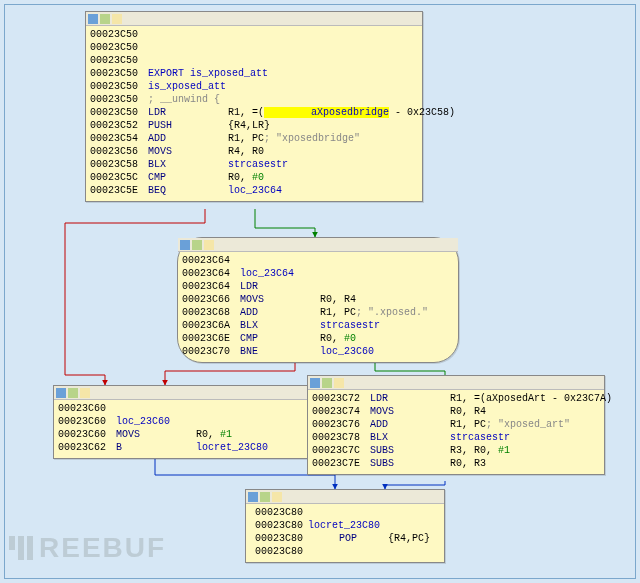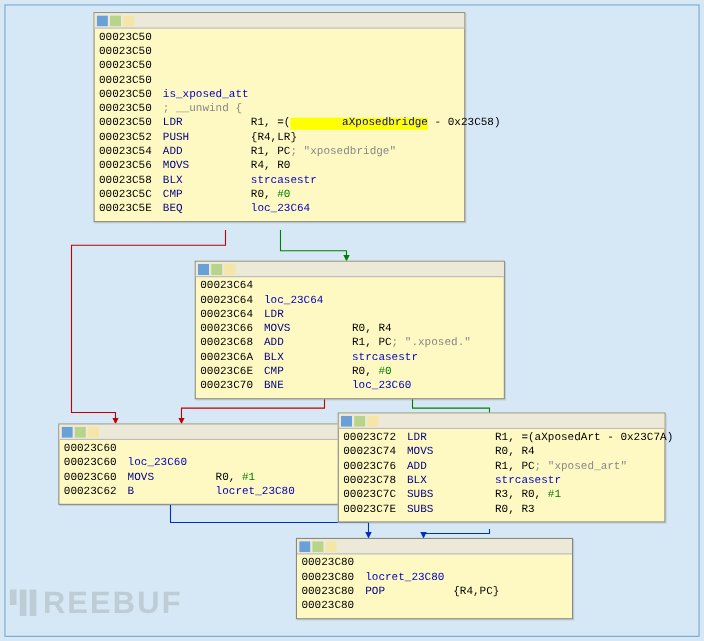--- a/index.html
+++ b/index.html
@@ -123,20 +123,21 @@
           <span class="mn"></span>
           <span class="op"></span>
         </div>
         <div class="line">
           <span class="addr">00023C50</span>
           <span class="mn"></span>
           <span class="op"></span>
         </div>
         <div class="line">
           <span class="addr">00023C50</span>
+          <span class="sym">EXPORT is_xposed_att</span>
         </div>
         <div class="line">
           <span class="addr">00023C50</span>
           <span class="sym">is_xposed_att</span>
         </div>
         <div class="line">
           <span class="addr">00023C50</span>
           <span class="cmt">; __unwind {</span>
         </div>
         <div class="line">
@@ -171,21 +172,21 @@
           <span class="op">R0, <span class="num">#0</span></span>
         </div>
         <div class="line">
           <span class="addr">00023C5E</span>
           <span class="mn">BEQ</span>
           <span class="op sym">loc_23C64</span>
         </div>
       </div>
   </div>
 
-  <div class="node" id="n2" style="left:172px; top:232px; width:282px;">
+  <div class="node" id="n2" style="left:172px; top:232px; width:282px;border-radius:25px;">
     <div class="titlebar">
       <span class="tbicon">
         <svg width="36" height="10">
             <rect x="0" y="0" width="10" height="10" fill="#6aa0d8"></rect>
             <rect x="12" y="0" width="10" height="10" fill="#b8d48a"></rect>
             <rect x="24" y="0" width="10" height="10" fill="#f5e6a8"></rect>
           </svg>
       </span>
     </div>
     <div class="body">
@@ -302,21 +303,21 @@
           <span class="op">R3, R0, <span class="num">#1</span></span>
         </div>
         <div class="line">
           <span class="addr">00023C7E</span>
           <span class="mn">SUBS</span>
           <span class="op">R0, R3</span>
         </div>
       </div>
   </div>
 
-  <div class="node" id="n5" style="left:264px; top:484px; width:252px;">
+  <div class="node" id="n5" style="left:240px; top:484px; width:200px;text-align:center;">
     <div class="titlebar">
       <span class="tbicon">
         <svg width="36" height="10">
             <rect x="0" y="0" width="10" height="10" fill="#6aa0d8"></rect>
             <rect x="12" y="0" width="10" height="10" fill="#b8d48a"></rect>
             <rect x="24" y="0" width="10" height="10" fill="#f5e6a8"></rect>
           </svg>
       </span>
     </div>
     <div class="body">

